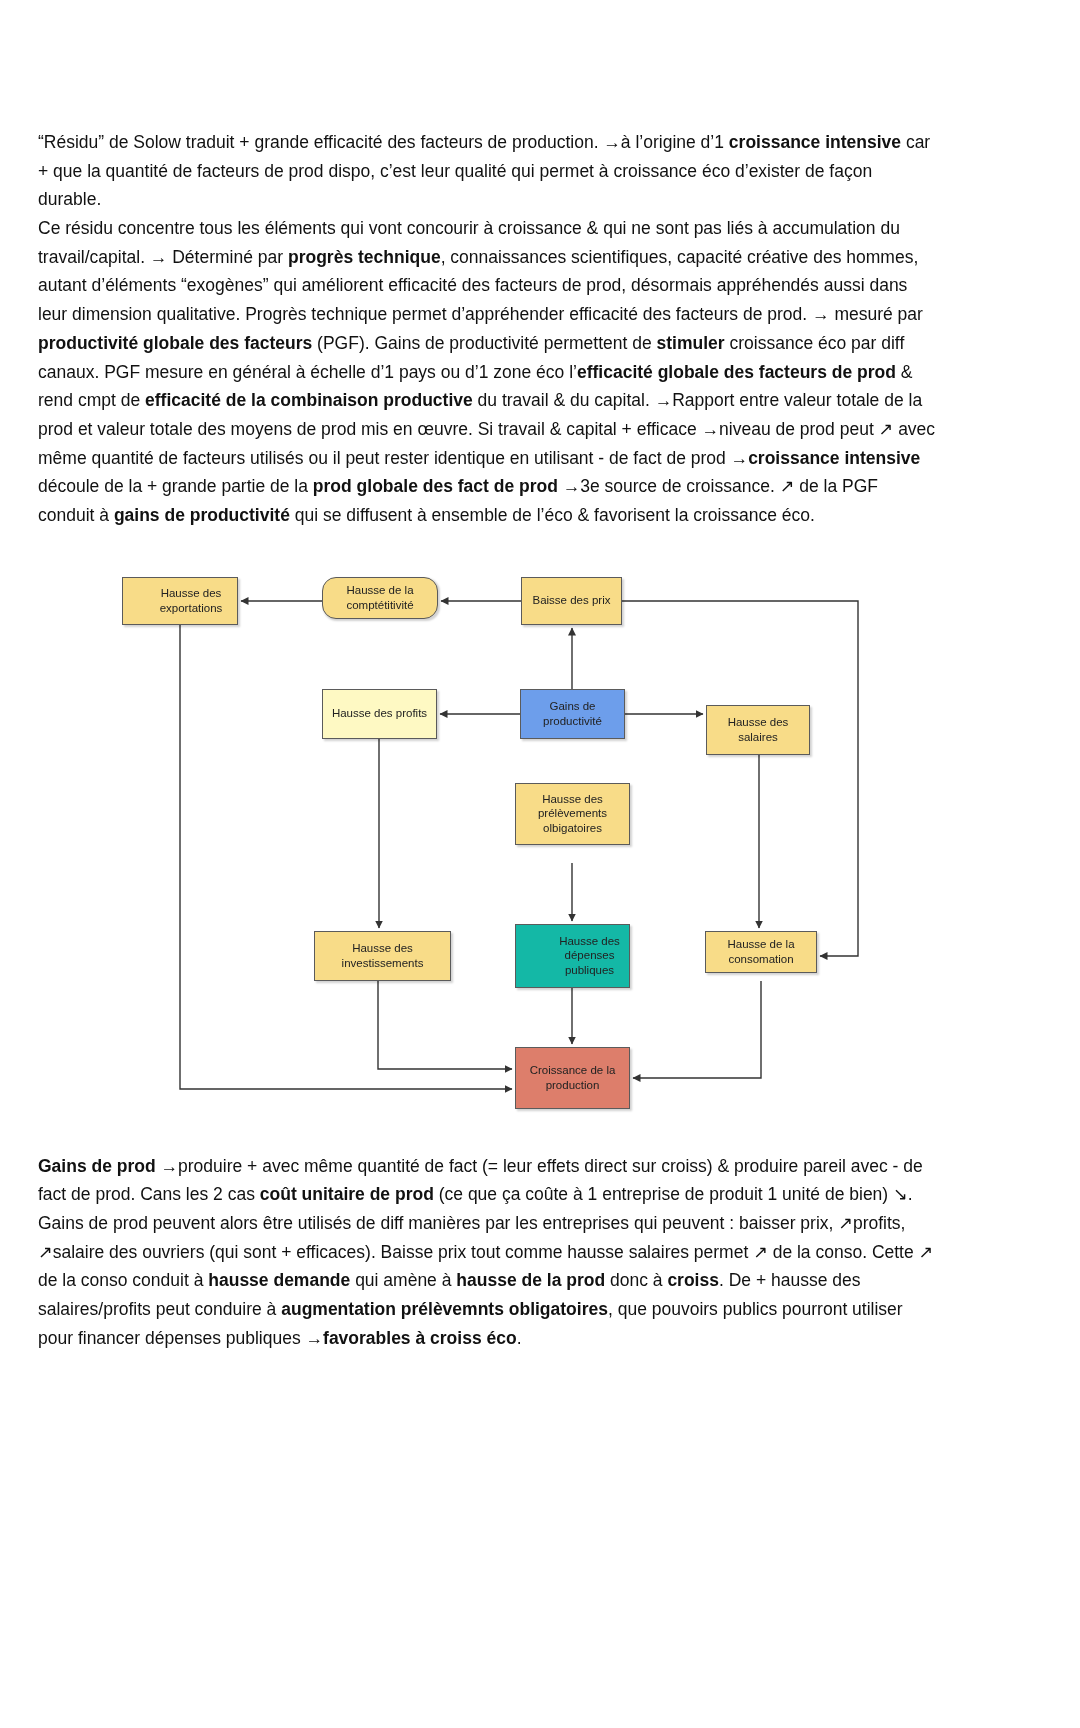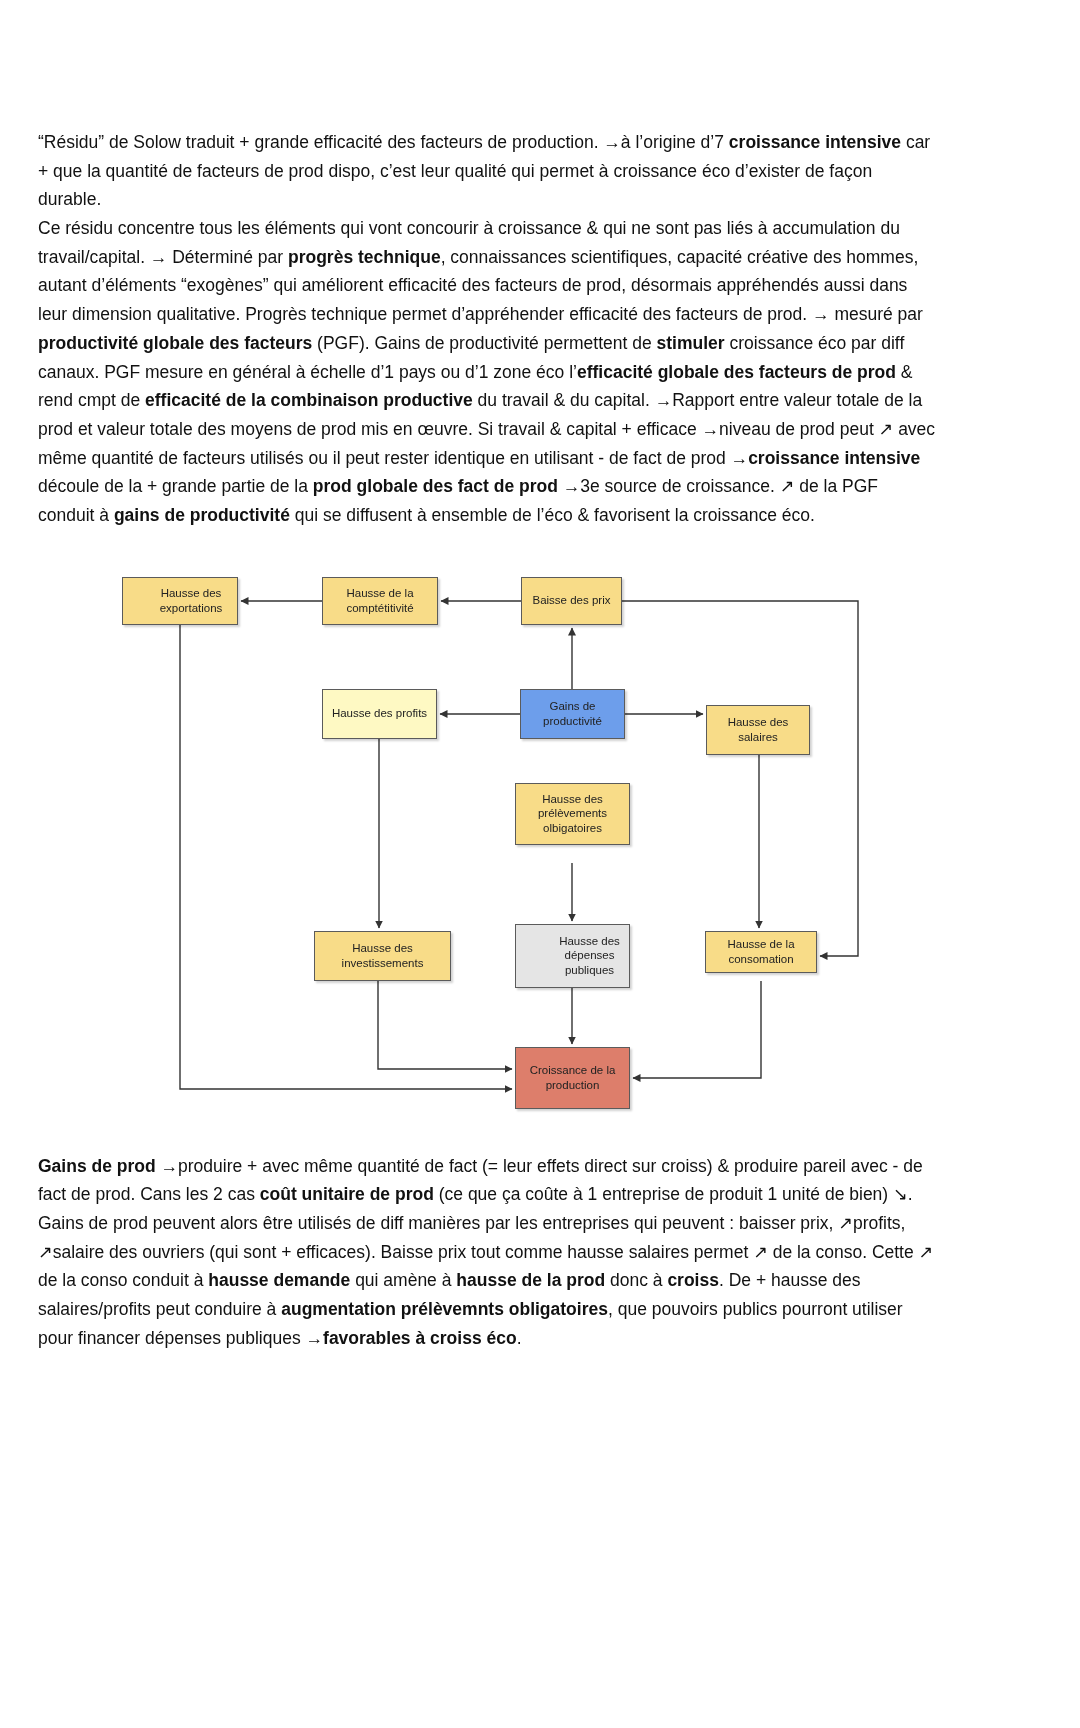--- a/index.html
+++ b/index.html
@@ -47,37 +47,37 @@
     align-items: center;
     justify-content: center;
     text-align: center;
     font-size: 11.5px;
     line-height: 1.25;
     color: #222222;
     padding: 2px 5px;
     box-shadow: 1.5px 1.5px 2px rgba(0,0,0,0.18);
   }
   #n-exportations   { left: 52px;  top: 13px;  width: 116px; height: 48px; }
-  #n-competitivite  { left: 252px; top: 13px;  width: 116px; height: 48px; }
+  #n-competitivite  { left: 252px; top: 13px;  width: 116px; height: 42px; border-radius: 14px; }
   #n-baisse-prix    { left: 451px; top: 13px;  width: 101px; height: 48px; }
   #n-profits        { left: 252px; top: 125px; width: 115px; height: 50px; }
   #n-gains          { left: 450px; top: 125px; width: 105px; height: 50px; }
   #n-salaires       { left: 636px; top: 141px; width: 104px; height: 50px; }
   #n-prelevements   { left: 445px; top: 219px; width: 115px; height: 62px; }
   #n-investissements{ left: 244px; top: 367px; width: 137px; height: 50px; }
   #n-depenses       { left: 445px; top: 360px; width: 115px; height: 64px; }
   #n-consommation   { left: 635px; top: 367px; width: 112px; height: 42px; }
   #n-croissance     { left: 445px; top: 483px; width: 115px; height: 62px; }
 </style>
 </head>
 <body>
 
 <div class="page">
 
-  <p class="para"><span>“Résidu” de Solow traduit + grande efficacité des facteurs de production. →à l’origine d’7 </span><b>croissance intensive</b><span> car + que la quantité de facteurs de prod dispo, c’est leur qualité qui permet à croissance éco d’exister de façon durable.</span></p>
+  <p class="para"><span>“Résidu” de Solow traduit + grande efficacité des facteurs de production. →à l’origine d’1 </span><b>croissance intensive</b><span> car + que la quantité de facteurs de prod dispo, c’est leur qualité qui permet à croissance éco d’exister de façon durable.</span></p>
   <p class="para"><span>Ce résidu concentre tous les éléments qui vont concourir à croissance &amp; qui ne sont pas liés à accumulation du travail/capital. → Déterminé par </span><b>progrès technique</b><span>, connaissances scientifiques, capacité créative des hommes, autant d’éléments “exogènes” qui améliorent efficacité des facteurs de prod, désormais appréhendés aussi dans leur dimension qualitative. Progrès technique permet d’appréhender efficacité des facteurs de prod. → mesuré par </span><b>productivité globale des facteurs</b><span> (PGF). Gains de productivité permettent de </span><b>stimuler</b><span> croissance éco par diff canaux. PGF mesure en général à échelle d’1 pays ou d’1 zone éco l’</span><b>efficacité globale des facteurs de prod</b><span> &amp; rend cmpt de </span><b>efficacité de la combinaison productive</b><span> du travail &amp; du capital. →Rapport entre valeur totale de la prod et valeur totale des moyens de prod mis en œuvre. Si travail &amp; capital + efficace →niveau de prod peut ↗ avec même quantité de facteurs utilisés ou il peut rester identique en utilisant - de fact de prod →</span><b>croissance intensive</b><span> découle de la + grande partie de la </span><b>prod globale des fact de prod</b><span> →3e source de croissance. ↗ de la PGF conduit à </span><b>gains de productivité</b><span> qui se diffusent à ensemble de l’éco &amp; favorisent la croissance éco.</span></p>
 
   <div class="diagram">
     <svg class="arrows" viewBox="0 0 900 560" xmlns="http://www.w3.org/2000/svg">
       <defs>
         <marker id="ah" markerWidth="10" markerHeight="10" refX="7.5" refY="4" orient="auto" markerUnits="userSpaceOnUse">
           <path d="M0,0 L8,4 L0,8 z" fill="#333333"></path>
         </marker>
       </defs>
       <g stroke="#333333" stroke-width="1.4" fill="none">
@@ -98,20 +98,20 @@
     </svg>
 
     <div class="node" id="n-exportations" style="background-color: rgb(248, 220, 136); padding-left: 27px;">Hausse des exportations</div>
     <div class="node" id="n-competitivite" style="background-color: rgb(248, 220, 136);">Hausse de la comptétitivité</div>
     <div class="node" id="n-baisse-prix" style="background-color: rgb(248, 220, 136);">Baisse des prix</div>
     <div class="node" id="n-profits" style="background-color: #fef9c3;">Hausse des profits</div>
     <div class="node" id="n-gains" style="background-color: rgb(109, 158, 235);">Gains de productivité</div>
     <div class="node" id="n-salaires" style="background-color: rgb(248, 220, 136);">Hausse des salaires</div>
     <div class="node" id="n-prelevements" style="background-color: rgb(248, 220, 136);">Hausse des prélèvements olbigatoires</div>
     <div class="node" id="n-investissements" style="background-color: rgb(248, 220, 136);">Hausse des investissements</div>
-    <div class="node" id="n-depenses" style="background-color: #e5e5e5; padding-left: 39px;">Hausse des dépenses publiques</div>
+    <div class="node" id="n-depenses" style="background-color: #14b8a6; padding-left: 39px;">Hausse des dépenses publiques</div>
     <div class="node" id="n-consommation" style="background-color: rgb(248, 220, 136);">Hausse de la consomation</div>
     <div class="node" id="n-croissance" style="background-color: rgb(221, 126, 107);">Croissance de la production</div>
   </div>
 
   <p class="para conclusion"><b>Gains de prod</b><span> →produire + avec même quantité de fact (= leur effets direct sur croiss) &amp; produire pareil avec - de fact de prod. Cans les 2 cas </span><b>coût unitaire de prod</b><span> (ce que ça coûte à 1 entreprise de produit 1 unité de bien) ↘. Gains de prod peuvent alors être utilisés de diff manières par les entreprises qui peuvent : baisser prix, ↗profits, ↗salaire des ouvriers (qui sont + efficaces). Baisse prix tout comme hausse salaires permet ↗ de la conso. Cette ↗ de la conso conduit à </span><b>hausse demande</b><span> qui amène à </span><b>hausse de la prod</b><span> donc à </span><b>croiss</b><span>. De + hausse des salaires/profits peut conduire à </span><b>augmentation prélèvemnts obligatoires</b><span>, que pouvoirs publics pourront utiliser pour financer dépenses publiques →</span><b>favorables à croiss éco</b><span>.</span></p>
 
 </div>
 
 </body></html>

